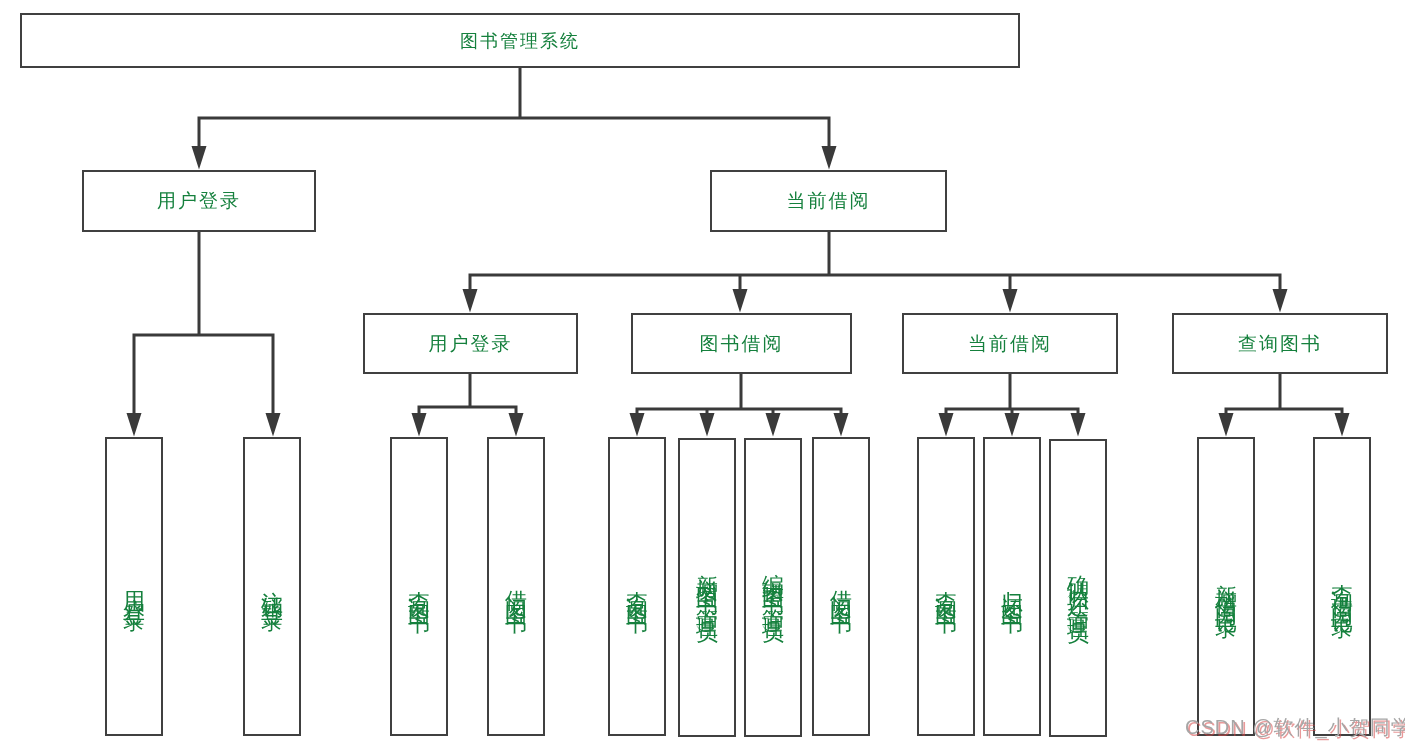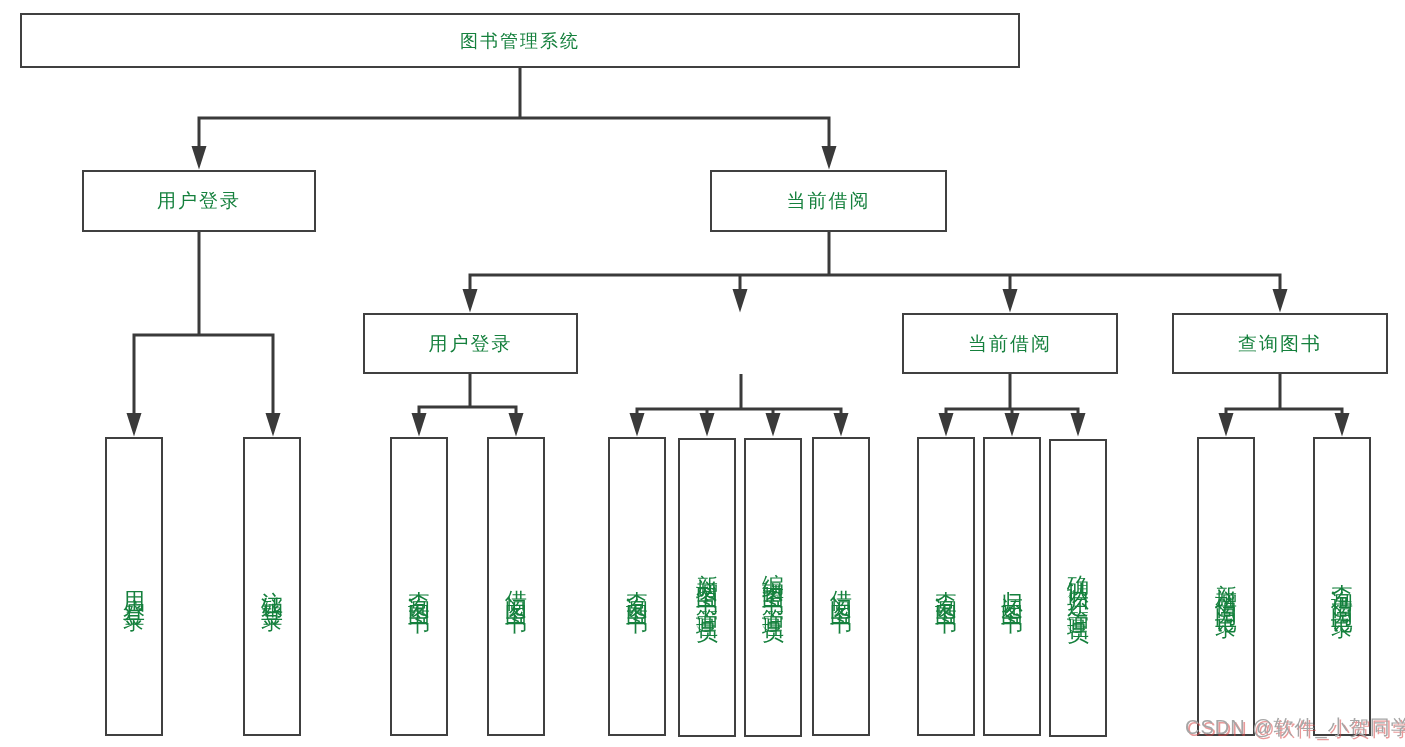--- a/index.html
+++ b/index.html
@@ -88,20 +88,21 @@
     <path class="cline" d="M1280 374 V410.5 M1224.5 409 H1343.5 M1226 409 V415 M1342 409 V415"></path>
     <path class="carrow" d="M1218.5 413 H1233.5 L1226 436.5 Z M1334.5 413 H1349.5 L1342 436.5 Z"></path>
   </svg>
 
   <div class="node h-node root-node" style="left:20px; top:13px; width:1000px; height:55px;">图书管理系统</div>
 
   <div class="node h-node" style="left:82px; top:170px; width:234px; height:62px;">用户登录</div>
   <div class="node h-node" style="left:710px; top:170px; width:237px; height:62px;">当前借阅</div>
 
   <div class="node h-node" style="left:363px; top:313px; width:215px; height:61px;">用户登录</div>
+  <div class="node h-node" style="left:631px; top:313px; width:221px; height:61px;">图书借阅</div>
   <div class="node h-node" style="left:902px; top:313px; width:216px; height:61px;">当前借阅</div>
   <div class="node h-node" style="left:1172px; top:313px; width:216px; height:61px;">查询图书</div>
 
   <div class="node v-node" style="left:105px; top:437px; width:58px; height:299px;">用户登录</div>
   <div class="node v-node" style="left:243px; top:437px; width:58px; height:299px;">注销登录</div>
 
   <div class="node v-node" style="left:390px; top:437px; width:58px; height:299px;">查询图书</div>
   <div class="node v-node" style="left:487px; top:437px; width:58px; height:299px;">借阅图书</div>
 
   <div class="node v-node" style="left:608px; top:437px; width:58px; height:299px;">查询图书</div>

